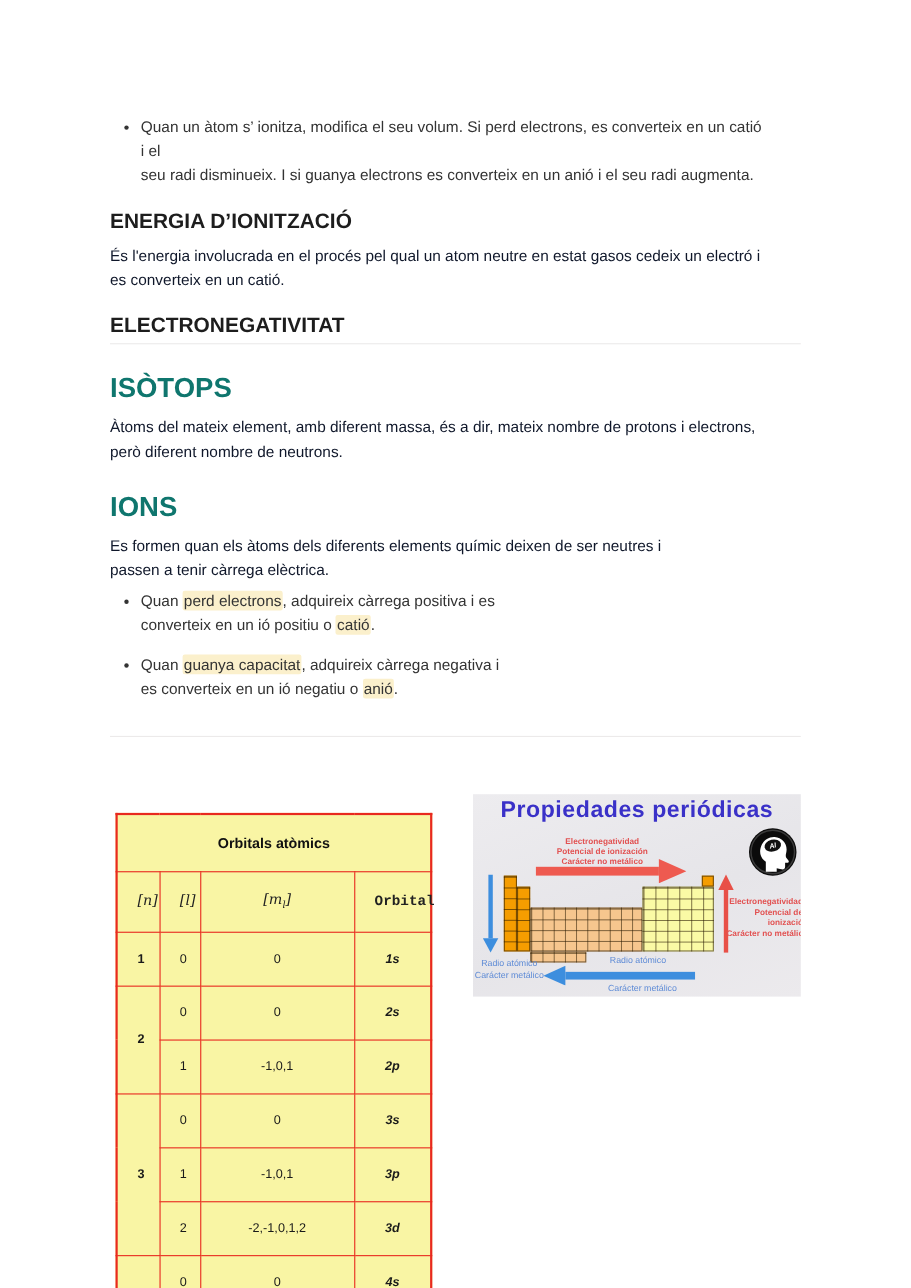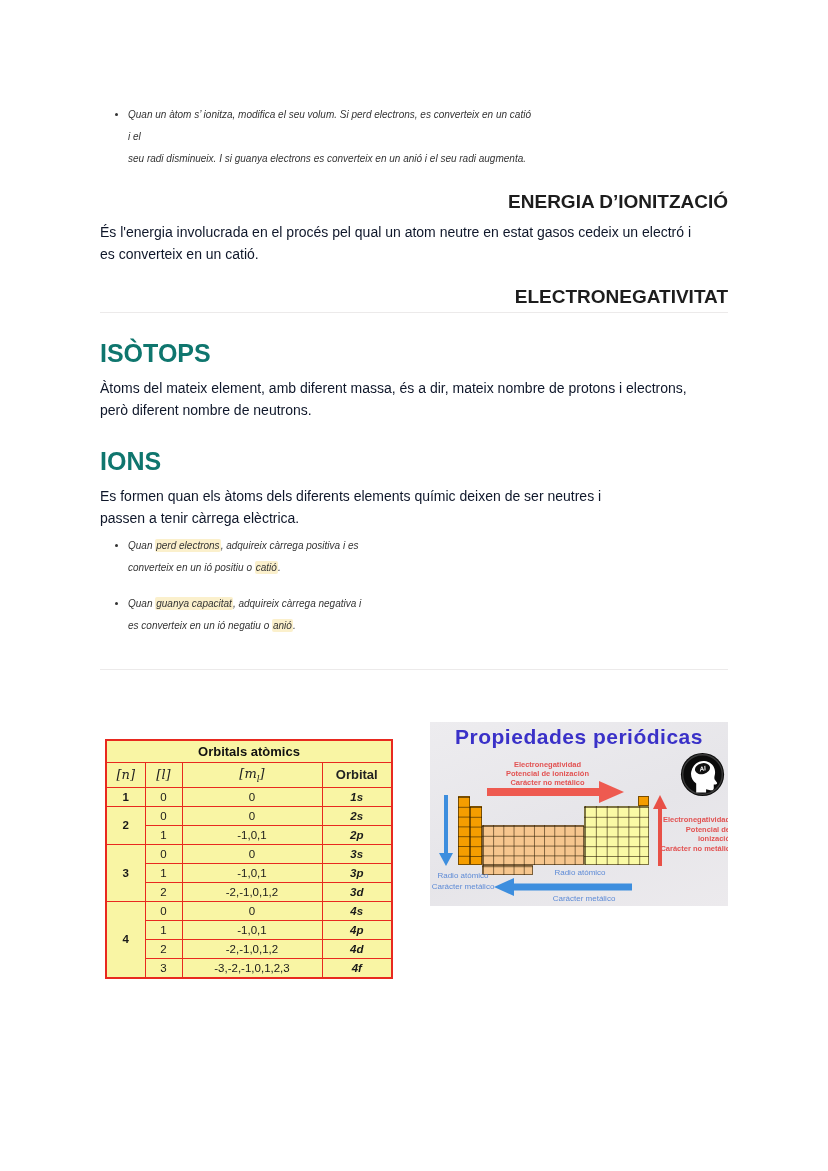--- a/index.html
+++ b/index.html
@@ -2,45 +2,45 @@
 <html><head>
 <meta charset="utf-8">
 <style>
   * { margin:0; padding:0; box-sizing:border-box; }
   html,body { width:828px; height:1171px; background:#ffffff; overflow:hidden;
               font-family:"Liberation Sans", sans-serif; color:#333333; }
   .content { padding:96px 100px 0 100px; }
 
   .body-text { font-size:14px; line-height:22px; color:#0f172a; white-space:pre-wrap; }
   ul.doc-list { list-style:disc; padding-left:28px; margin-top:8px; }
-  ul.doc-list li { font-size:10px; line-height:22px; white-space:pre-wrap; margin-bottom:14px;font-style:italic; }
+  ul.doc-list li { font-size:14px; line-height:22px; white-space:pre-wrap; margin-bottom:14px; }
   ul.doc-list.tight { margin-top:6px; }
 
-  h2.doc-h2 { font-size:19px; line-height:24px; font-weight:bold; color:#1d1d1d; margin-top:20px;text-align:right; }
+  h2.doc-h2 { font-size:19px; line-height:24px; font-weight:bold; color:#1d1d1d; margin-top:20px; }
   h1.doc-h1 { font-size:25px; line-height:33px; font-weight:bold; color:#0f766e; margin-top:24px; }
   h1.doc-h1 + .body-text, h2.doc-h2 + .body-text { margin-top:7px; }
 
   .divider { border:none; border-top:1px solid #eceaea; margin-top:3px; }
   .divider.big-gap { margin-top:32px; }
 
   .hl { background:#fbf0cc; border-radius:2px; padding:1px 1px; }
 
   
   .figures-row { display:flex; align-items:flex-start; margin-left:5px; margin-top:52px; gap:37px; }
 
   
   .orbital-wrap { margin-top:17px; }
   table.orbital { border-collapse:collapse; background:#f9f5a4; border:2.5px solid #e8291f;
                   table-layout:fixed; width:286px; }
-  table.orbital th, table.orbital td { border:1.5px solid #e8291f; text-align:center; padding:3px; }
+  table.orbital th, table.orbital td { border:1.5px solid #e8291f; text-align:center; padding:18px; }
   .ot-title { font-size:13px; font-weight:bold; color:#111; height:21px; }
   .ot-head  { height:24px; font-size:13px; color:#222; }
   .math-head { font-family:"DejaVu Serif", serif; font-style:italic; font-weight:normal; }
   .math-head sub { font-size:9px; }
-  .orb-head { font-weight:bold; font-family:Liberation Sans, sans-serif; }
+  .orb-head { font-weight:bold; font-family:Liberation Mono, monospace; }
   table.orbital td { height:17px; font-size:11.5px; color:#1a1a1a; }
   td.ncell { font-weight:bold; font-size:12px; }
   td.ocell { font-weight:bold; font-style:italic; }
 
   
   .periodic { position:relative; width:300px; height:184px;
               background:linear-gradient(160deg,#edecef 0%,#e6e5e9 55%,#eceaed 100%); overflow:hidden; }
   .p-title { position:absolute; top:3px; left:0; width:100%; text-align:center;
              font-size:21px; font-weight:bold; color:#3a31c8; letter-spacing:0.5px; }
   .p-red-label-top { position:absolute; top:38px; left:40px; width:155px; text-align:center;

